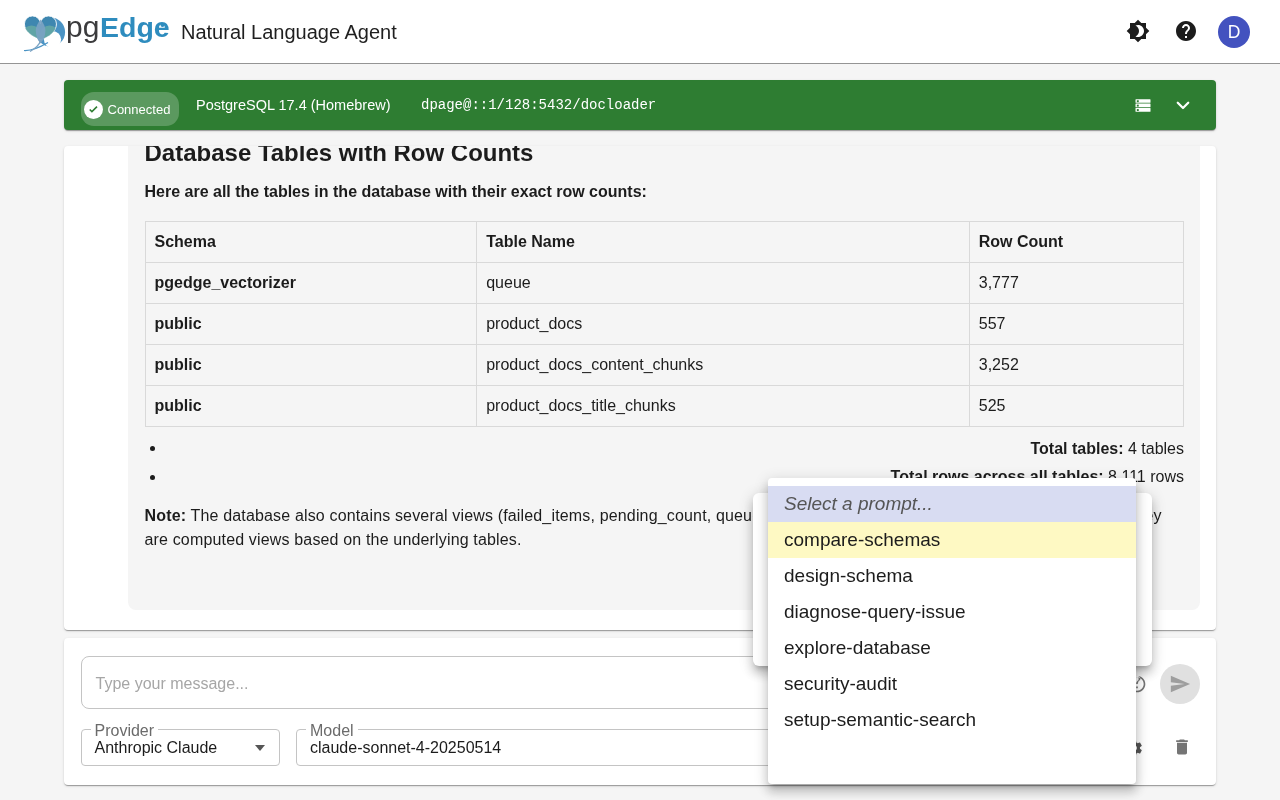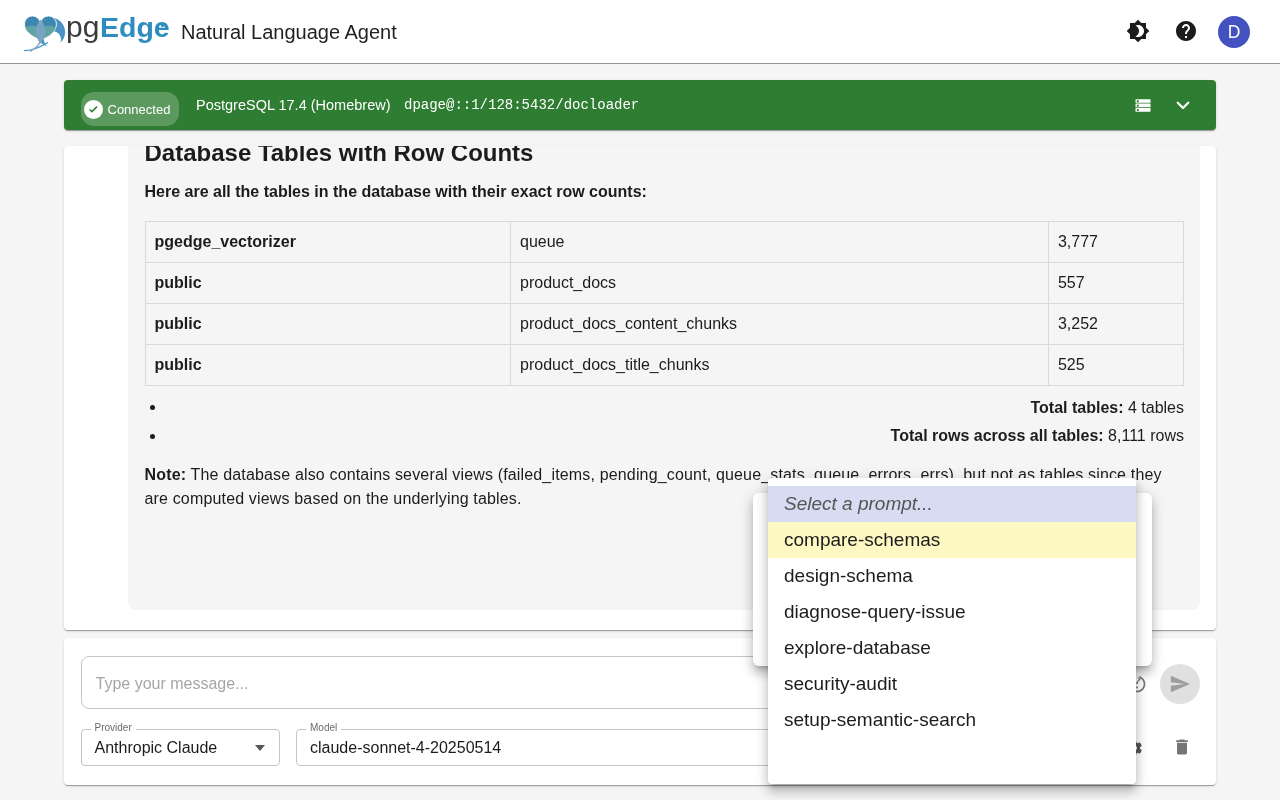--- a/index.html
+++ b/index.html
@@ -17,21 +17,21 @@
   #avatar { position:absolute; left:1218px; top:15.5px; width:32px; height:32px; border-radius:50%;
     background:#4352bf; color:#fff; font-size:17.5px; text-align:center; line-height:32px; }
 
   
   #greenbar { position:absolute; left:64px; top:80px; width:1152px; height:50px;
     background:#2e7d32; border-radius:4px; color:#fff; box-shadow:0 2px 1px -1px rgba(0,0,0,.2), 0 1px 1px 0 rgba(0,0,0,.14), 0 1px 3px 0 rgba(0,0,0,.12); }
   #chip { position:absolute; left:17px; top:12px; height:34px; border-radius:13px;
     background:rgba(255,255,255,0.22); padding:0 9px 0 2.5px; display:flex; align-items:center; }
   #chip .txt { color:#fff; font-size:13px; margin-left:5px; }
   #pgtext { position:absolute; left:132px; top:0; height:50px; line-height:50px; font-size:14.5px; }
-  #conntext { position:absolute; left:340px; top:0; height:50px; line-height:50px;
+  #conntext { position:absolute; left:357px; top:0; height:50px; line-height:50px;
     font-family:"Liberation Mono", monospace; font-size:14px; }
 
   
   #chat { position:absolute; left:64px; top:146px; width:1152px; height:484px; background:#fff;
     border-radius:4px; box-shadow:0 2px 1px -1px rgba(0,0,0,.2), 0 1px 1px 0 rgba(0,0,0,.14), 0 1px 3px 0 rgba(0,0,0,.12); overflow:hidden; }
   #card { position:absolute; left:64px; top:-28px; width:1072px; height:492px;
     background:#f5f5f5; border-radius:8px; padding:16px; font-size:16px; color:#1c1c1c; }
   #card h2 { font-size:24px; line-height:28px; color:#1c1c1c; margin:5px 0 0 0.5px; font-weight:bold; }
   #card p.intro { line-height:24px; margin:13px 0 0 0.5px;font-weight:bold; }
 
@@ -53,21 +53,21 @@
   #bottombar { position:absolute; left:64px; top:638px; width:1152px; height:147px; background:#fff;
     border-radius:4px; box-shadow:0 2px 1px -1px rgba(0,0,0,.2), 0 1px 1px 0 rgba(0,0,0,.14), 0 1px 3px 0 rgba(0,0,0,.12); }
   #inputbox { position:absolute; left:16.5px; top:18px; width:1040px; height:53px;
     border:1px solid #c4c4c4; border-radius:8px; }
   #placeholder { position:absolute; left:14px; top:0; height:53px; line-height:53px;
     font-size:16px; color:#a6a6a6; }
   #sendbtn { position:absolute; left:1096px; top:26px; width:40px; height:40px; border-radius:50%;
     background:#e0e0e0; }
   #provider { position:absolute; left:16.5px; top:91px; width:199px; height:37px;
     border:1px solid #c4c4c4; border-radius:4px; }
-  #provider .label, #model .label { position:absolute; left:9px; top:-8px; font-size:10px;
+  #provider .label, #model .label { position:absolute; left:9px; top:-8px; font-size:16px;
     color:#6b6b6b; background:#fff; padding:0 4px; }
   #provider .val, #model .val { position:absolute; left:13px; top:0; height:35px; line-height:35px;
     font-size:16px; color:#1c1c1c; }
   #model { position:absolute; left:232px; top:91px; width:810px; height:37px;
     border:1px solid #c4c4c4; border-radius:4px; }
   .arrow { position:absolute; right:14px; top:14.5px; width:0; height:0;
     border-left:5px solid transparent; border-right:5px solid transparent; border-top:6px solid #555; }
 
   
   #backpaper { position:absolute; left:753px; top:493px; width:399px; height:173px; background:#fff;
@@ -140,20 +140,25 @@
       <path fill="none" stroke="#fff" stroke-width="3" stroke-linecap="round" stroke-linejoin="round" d="M5 9l7 7 7-7"></path>
     </svg>
 </div>
 
 <div id="chat">
   <div id="card">
     <h2>Database Tables with Row Counts</h2>
     <p class="intro">Here are all the tables in the database with their exact row counts:</p>
     <table>
       <tbody>
+          <tr>
+            <th class="c1">Schema</th>
+            <th class="c2">Table Name</th>
+            <th class="c3">Row Count</th>
+          </tr>
       <tr>
             <td style="font-weight:bold">pgedge_vectorizer</td>
             <td>queue</td>
             <td>3,777</td>
           </tr>
       <tr>
             <td style="font-weight:bold">public</td>
             <td>product_docs</td>
             <td>557</td>
           </tr>

